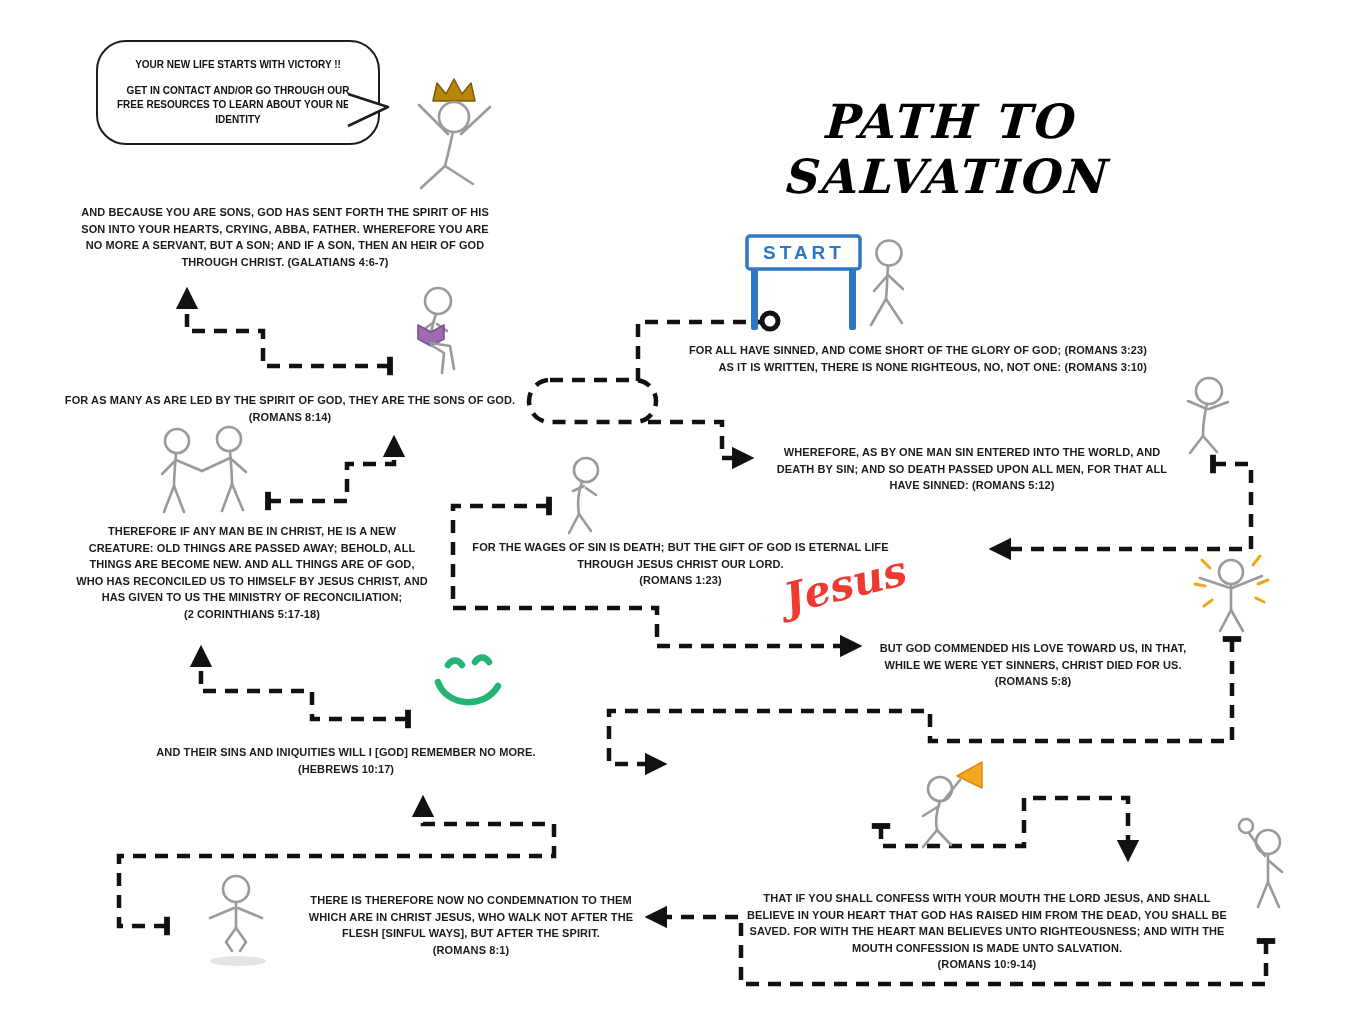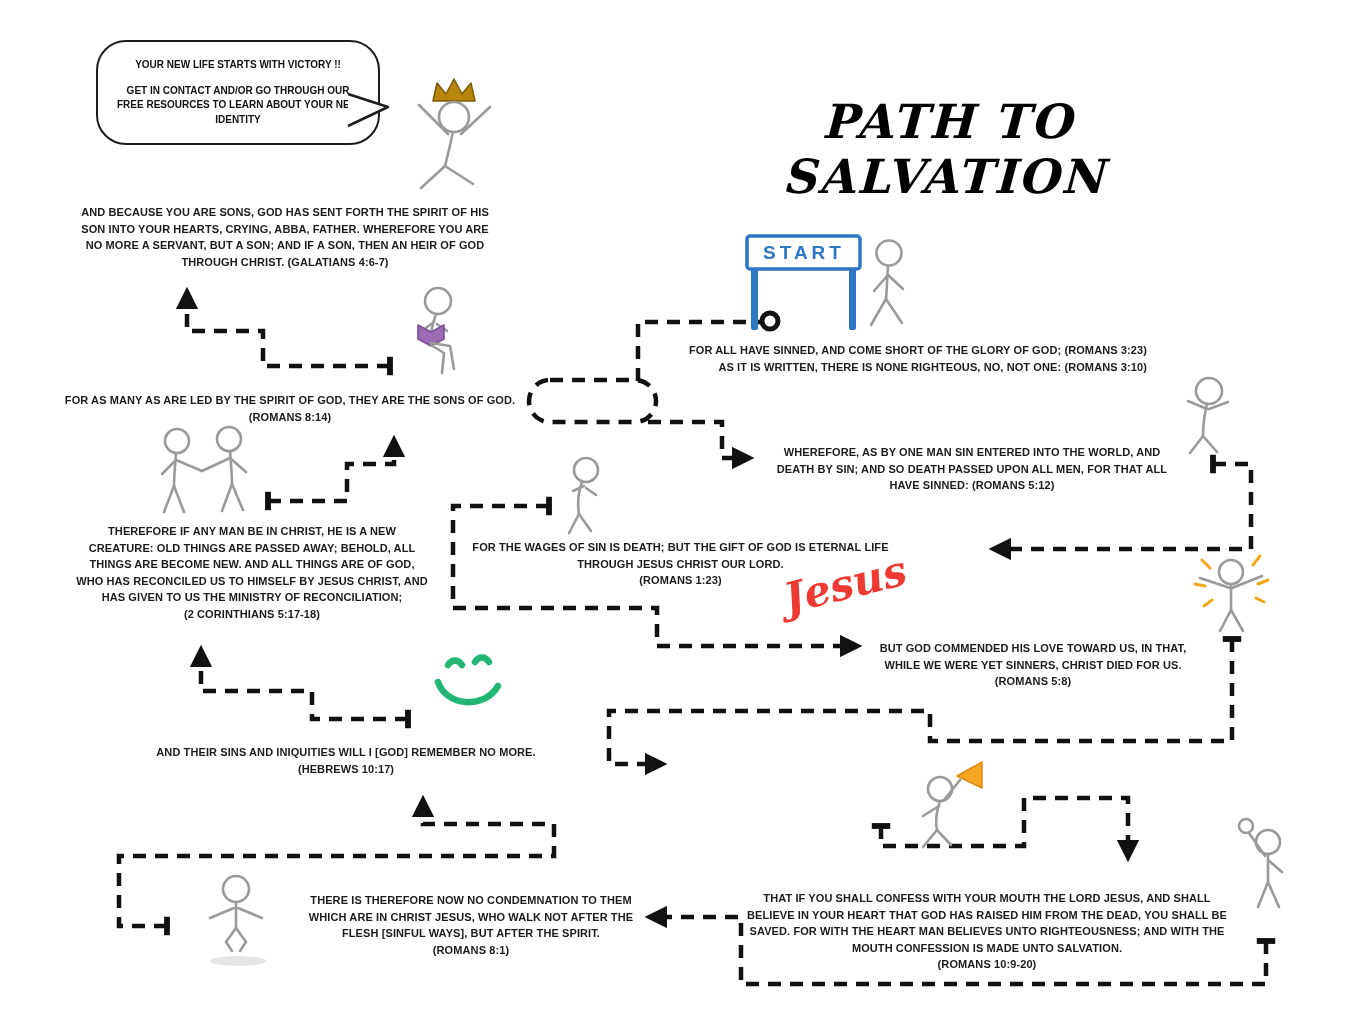--- a/index.html
+++ b/index.html
@@ -275,16 +275,16 @@
   </div>
 
   <div class="verse" id="v-romans58">
     <span class="vt">BUT GOD COMMENDED HIS LOVE TOWARD US, IN THAT, WHILE WE WERE YET SINNERS, CHRIST DIED FOR US.</span>
     <span class="vr">(ROMANS 5:8)</span>
   </div>
 
 
   <div class="verse" id="v-romans10910">
     <span class="vt">THAT IF YOU SHALL CONFESS WITH YOUR MOUTH THE LORD JESUS, AND SHALL BELIEVE IN YOUR HEART THAT GOD HAS RAISED HIM FROM THE DEAD, YOU SHALL BE SAVED. FOR WITH THE HEART MAN BELIEVES UNTO RIGHTEOUSNESS; AND WITH THE MOUTH CONFESSION IS MADE UNTO SALVATION.</span>
-    <span class="vr">(ROMANS 10:9-20)</span>
+    <span class="vr">(ROMANS 10:9-14)</span>
   </div>
 
 </div>
 
 </body></html>

